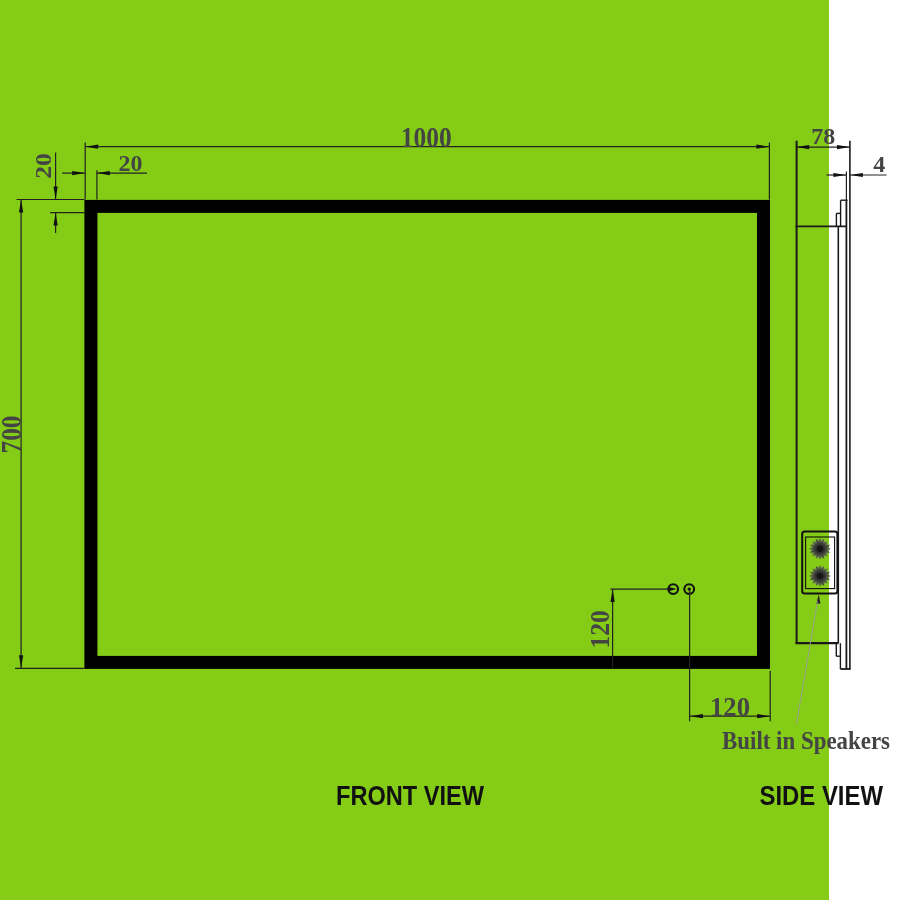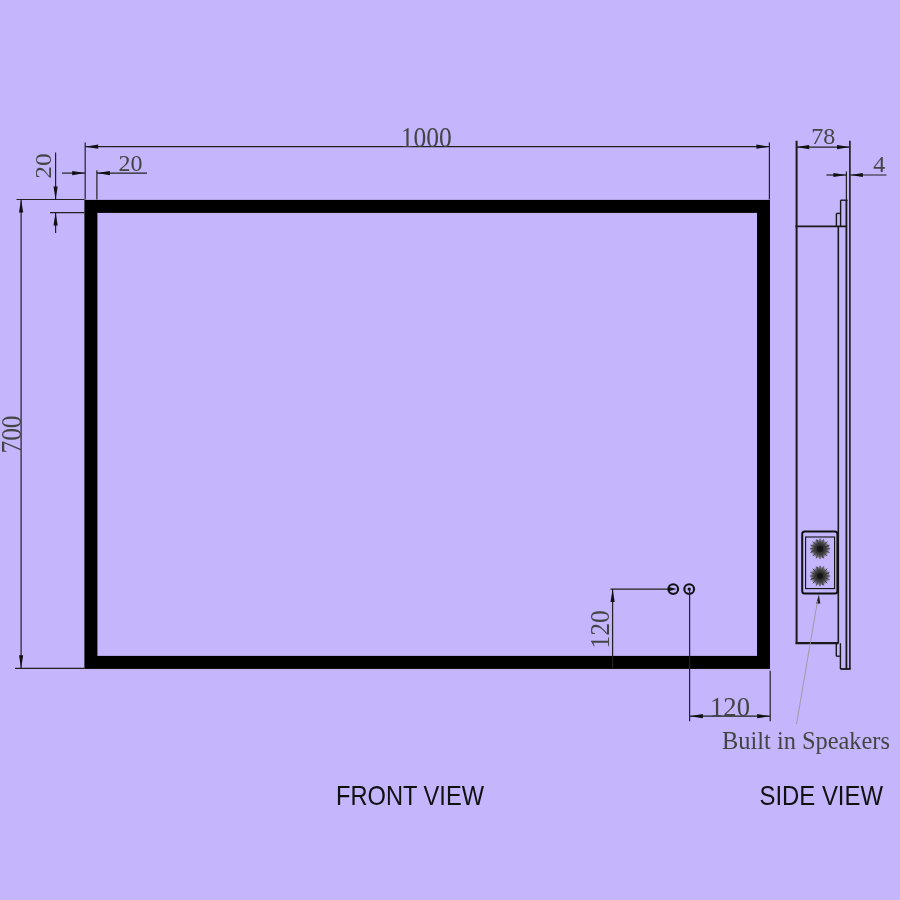--- a/index.html
+++ b/index.html
@@ -1,16 +1,16 @@
 <!DOCTYPE html>
 <html><head>
 <meta charset="utf-8">
 <style>
   html,body{margin:0;padding:0;background:#fff;}
-  .wrap{width:900px;height:900px;position:relative;background:#c4b5fd;}
+  .wrap{width:829px;height:900px;position:relative;background:#84cc16;font-weight:bold;}
   svg{position:absolute;top:0;left:0;}
   text{fill:#444444;font-family:"Liberation Serif",serif;}
   .lbl{fill:#111111;font-family:"Liberation Sans",sans-serif;}
 </style>
 </head>
 <body>
 <div class="wrap">
 <svg width="900" height="900" viewBox="0 0 900 900">
   <defs>
     <radialGradient id="sp" cx="50%" cy="50%" r="50%">

